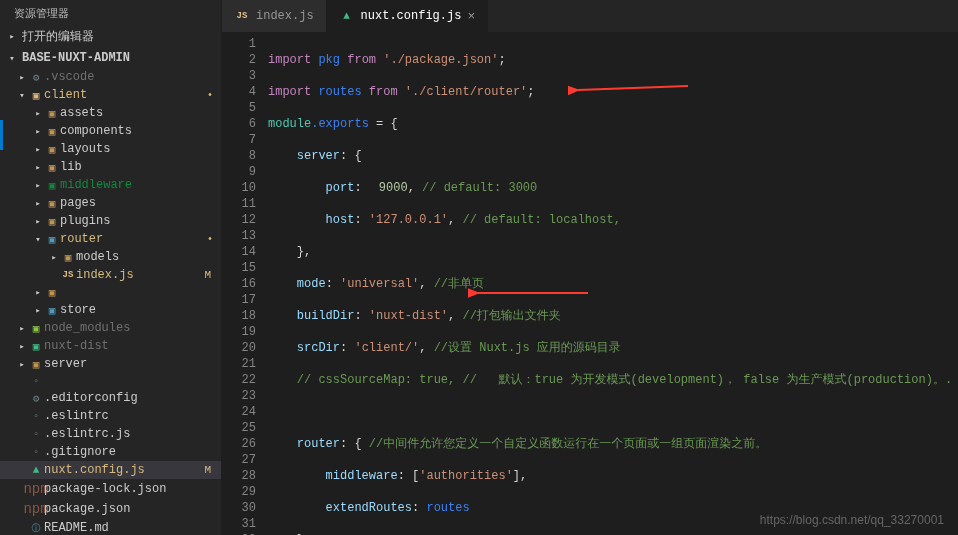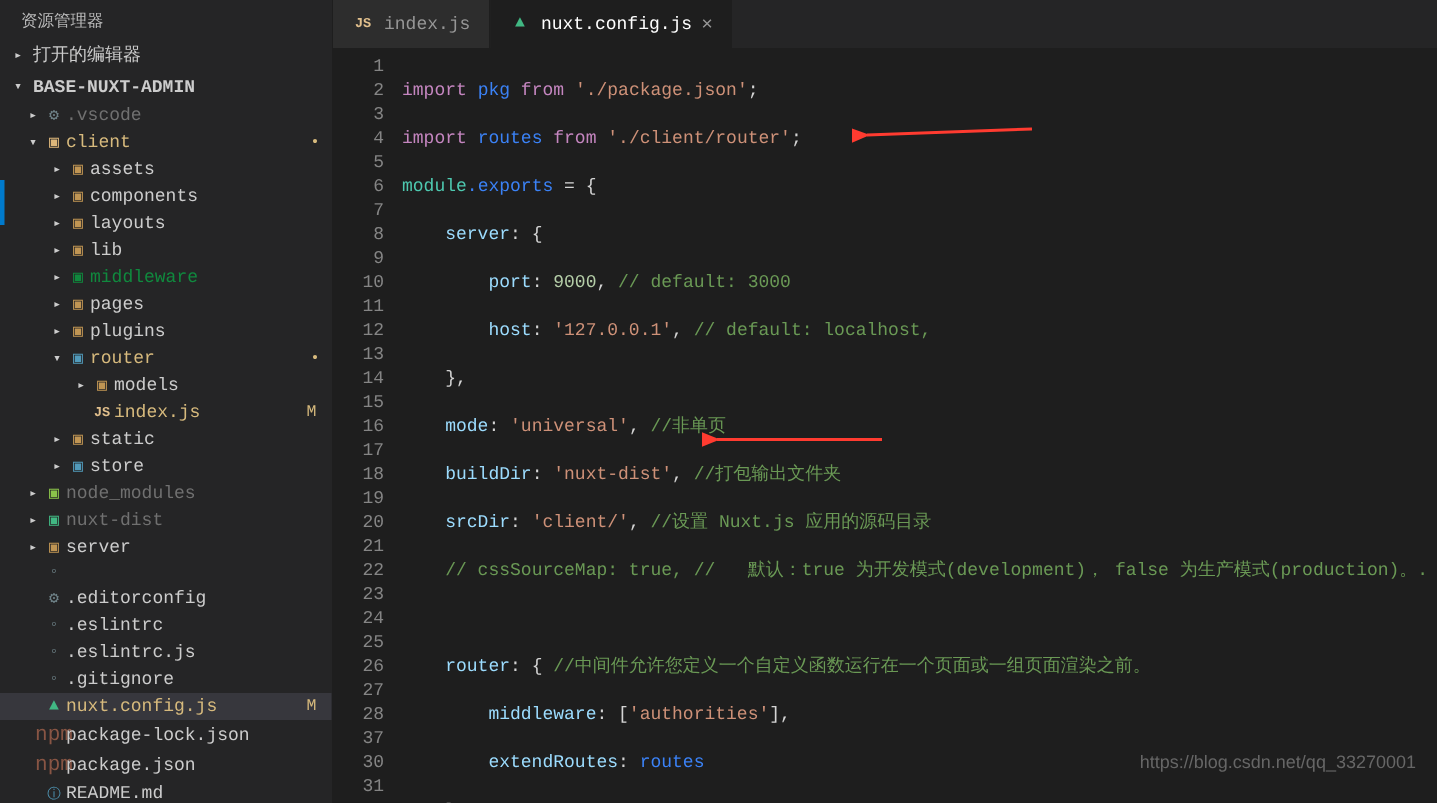--- a/index.html
+++ b/index.html
@@ -112,31 +112,31 @@
     white-space: pre;
     color: #d4d4d4;
     position: relative;
   }
   .code div { height: 16px; }
   .tok-import { color: #c586c0; }
   .tok-var { color: #3b82f6; }
   .tok-from { color: #c586c0; }
   .tok-str { color: #ce9178; font-family: Liberation Mono, monospace; }
   .tok-key { color: #9cdcfe; }
-  .tok-num { color: #b5cea8; }
+  .tok-num { color: #b5cea8; margin-left: 10px; }
   .tok-comment { color: #6a9955; }
   .tok-obj { color: #4ec9b0; }
   .arrow {
     position: absolute;
     pointer-events: none;
   }
   .arrow svg { display: block; }
   .watermark {
     position: absolute;
-    bottom: 20px;
+    bottom: 8px;
     right: 14px;
     color: #666666;
     font-size: 12px;
     font-family: Arial, sans-serif;
     margin-top: 24px;
   }
   .blue-bar {
     position: absolute;
     left: 0;
     width: 3px;
@@ -227,21 +227,20 @@
         </li>
       <li class="tree-item ind3">
           <span class="chev"></span>
           <span class="icon fi-js">JS</span>
           <span class="label modified">index.js</span>
           <span class="m-indicator">M</span>
         </li>
       <li class="tree-item ind2">
           <span class="chev">▸</span>
           <span class="icon fi-folder">▣</span>
-          <span class="label">static</span>
         </li>
       <li class="tree-item ind2">
           <span class="chev">▸</span>
           <span class="icon fi-store">▣</span>
           <span class="label">store</span>
         </li>
       <li class="tree-item ind1">
           <span class="chev">▸</span>
           <span class="icon fi-node">▣</span>
           <span class="label muted">node_modules</span>
@@ -340,21 +339,21 @@
           <div>19</div>
           <div>20</div>
           <div>21</div>
           <div>22</div>
           <div>23</div>
           <div>24</div>
           <div>25</div>
           <div>26</div>
           <div>27</div>
           <div>28</div>
-          <div>37</div>
+          <div>29</div>
           <div>30</div>
           <div>31</div>
           <div>32</div>
       </div>
       <div class="code">
 <div><span class="tok-import">import</span> <span class="tok-var">pkg</span> <span class="tok-from">from</span> <span class="tok-str">'./package.json'</span>;</div>
 <div><span class="tok-import">import</span> <span class="tok-var">routes</span> <span class="tok-from">from</span> <span class="tok-str">'./client/router'</span>;</div>
 <div><span class="tok-obj">module</span><span class="tok-var">.exports</span><span> = {</span></div>
 <div>    <span class="tok-key">server</span><span>: {</span></div>
 <div>        <span class="tok-key">port</span>: <span class="tok-num">9000</span>, <span class="tok-comment">// default: 3000</span></div>

